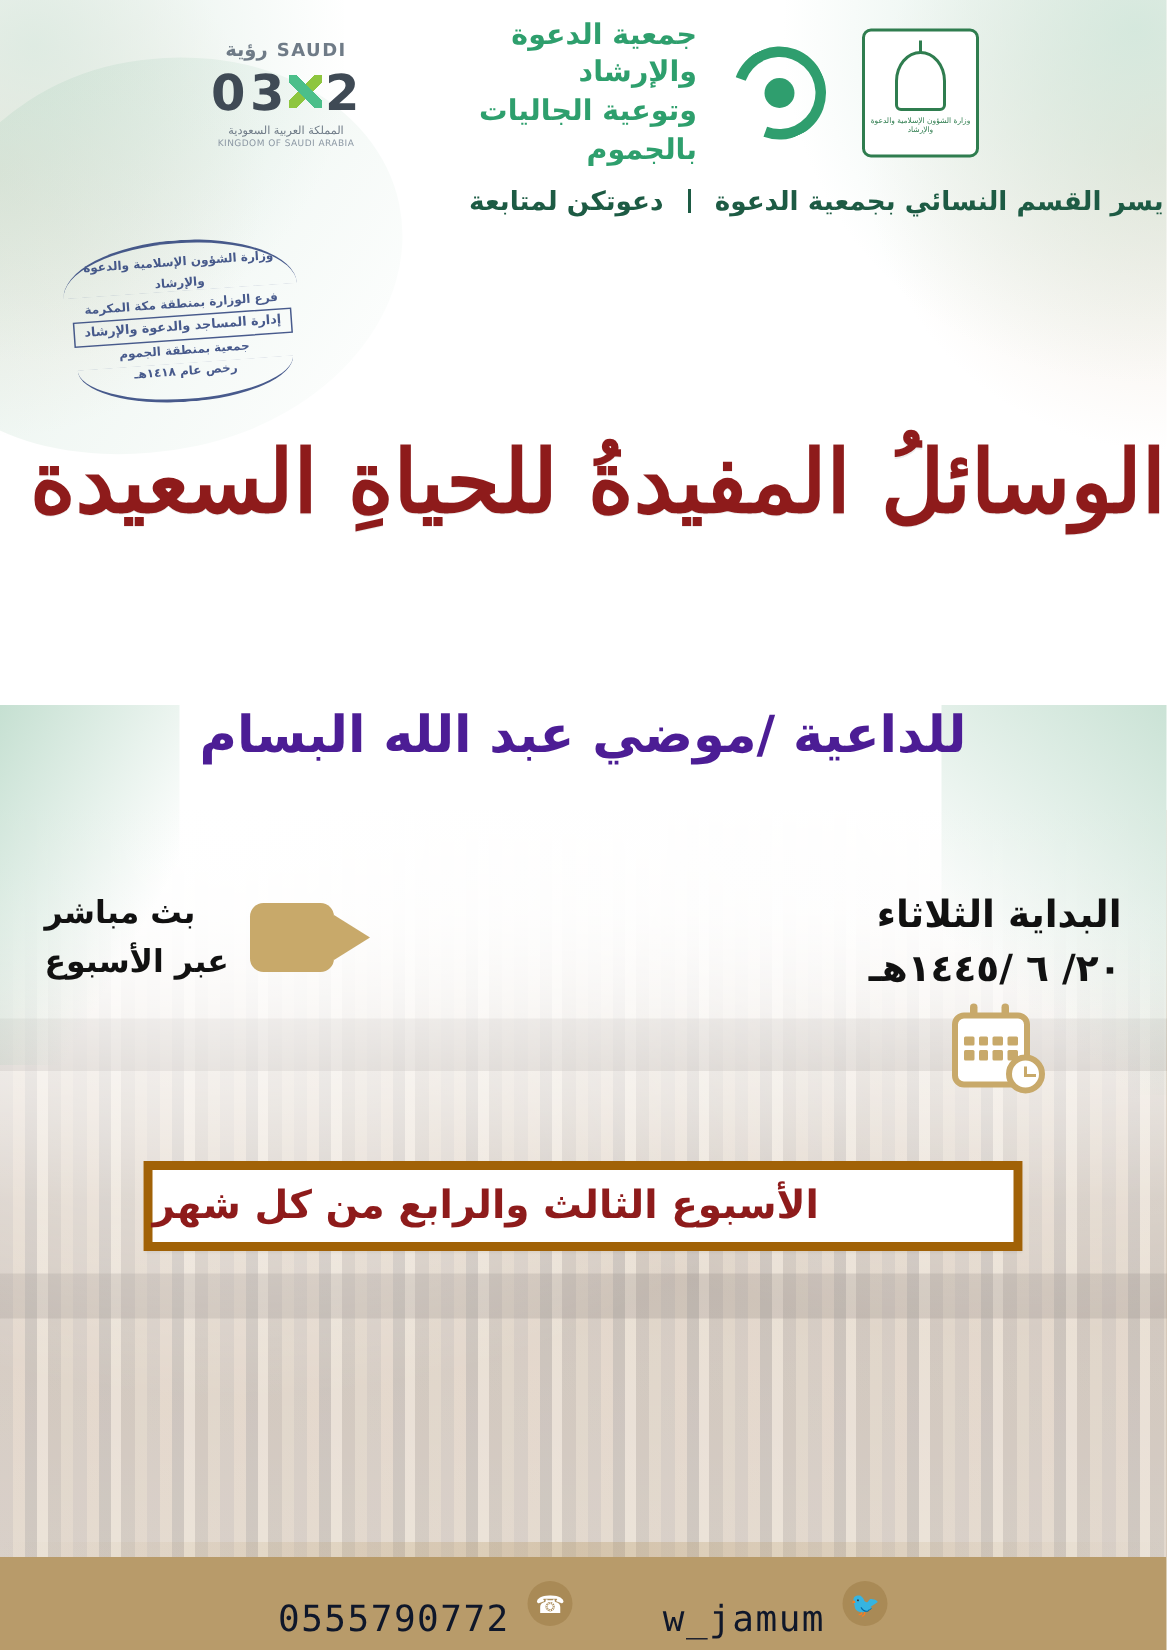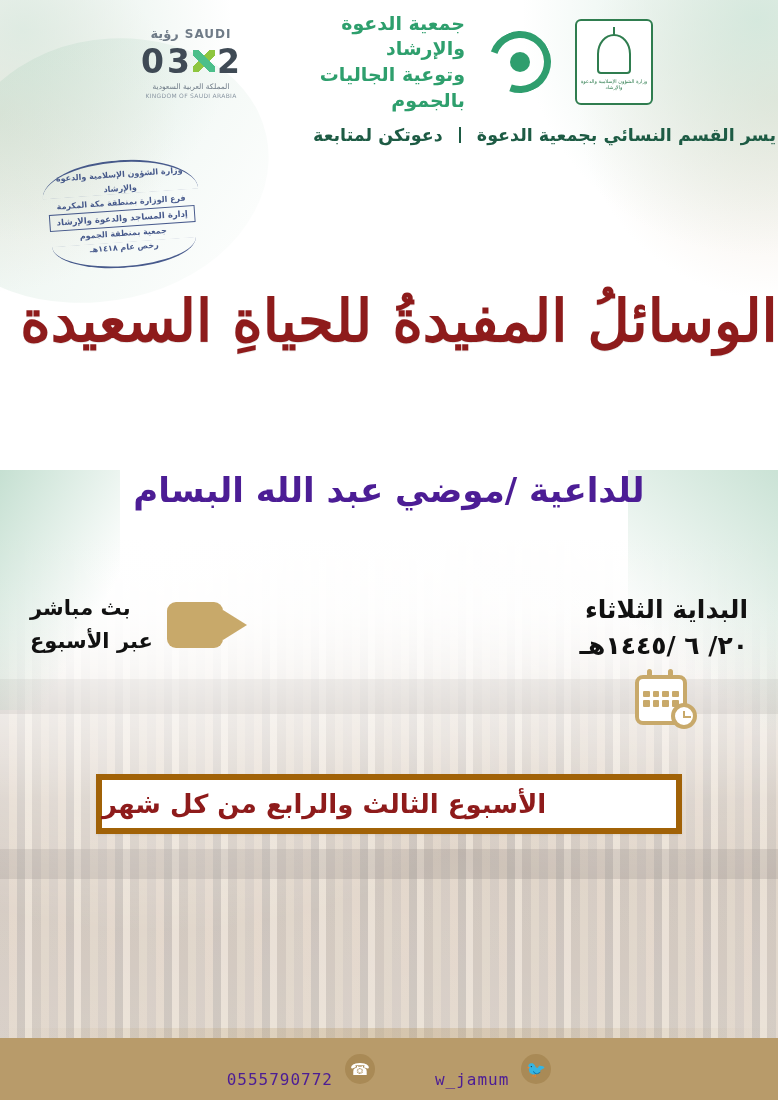--- a/index.html
+++ b/index.html
@@ -286,21 +286,21 @@
   }
 
   
   .footer {
     position: absolute; left: 0; right: 0; bottom: 0; height: 62px;
     background: #b89b6a;
     display: flex; align-items: center; justify-content: center; gap: 60px;
     direction: rtl;
   }
   .footer .fitem { display: flex; align-items: center; gap: 12px; }
-  .footer .ftext { color: #4c1d95; font-size: 16px; letter-spacing: 1px; font-family: "DejaVu Sans Mono", "Liberation Mono", monospace; margin-top: 20px; }
+  .footer .ftext { color: #0f172a; font-size: 24px; letter-spacing: 1px; font-family: "DejaVu Sans Mono", "Liberation Mono", monospace; margin-top: 20px; }
   .ficon {
     width: 30px; height: 30px; border-radius: 50%;
     background: #a98a56; display: flex; align-items: center; justify-content: center;
     color: #ffffff; font-size: 16px;
   }
   .footer-top-strip {
     position: absolute; left: 0; right: 0; bottom: 62px; height: 10px;
     background: linear-gradient(90deg, rgba(184,155,106,0.0), rgba(184,155,106,0.35), rgba(184,155,106,0.0));
   }
 </style>

